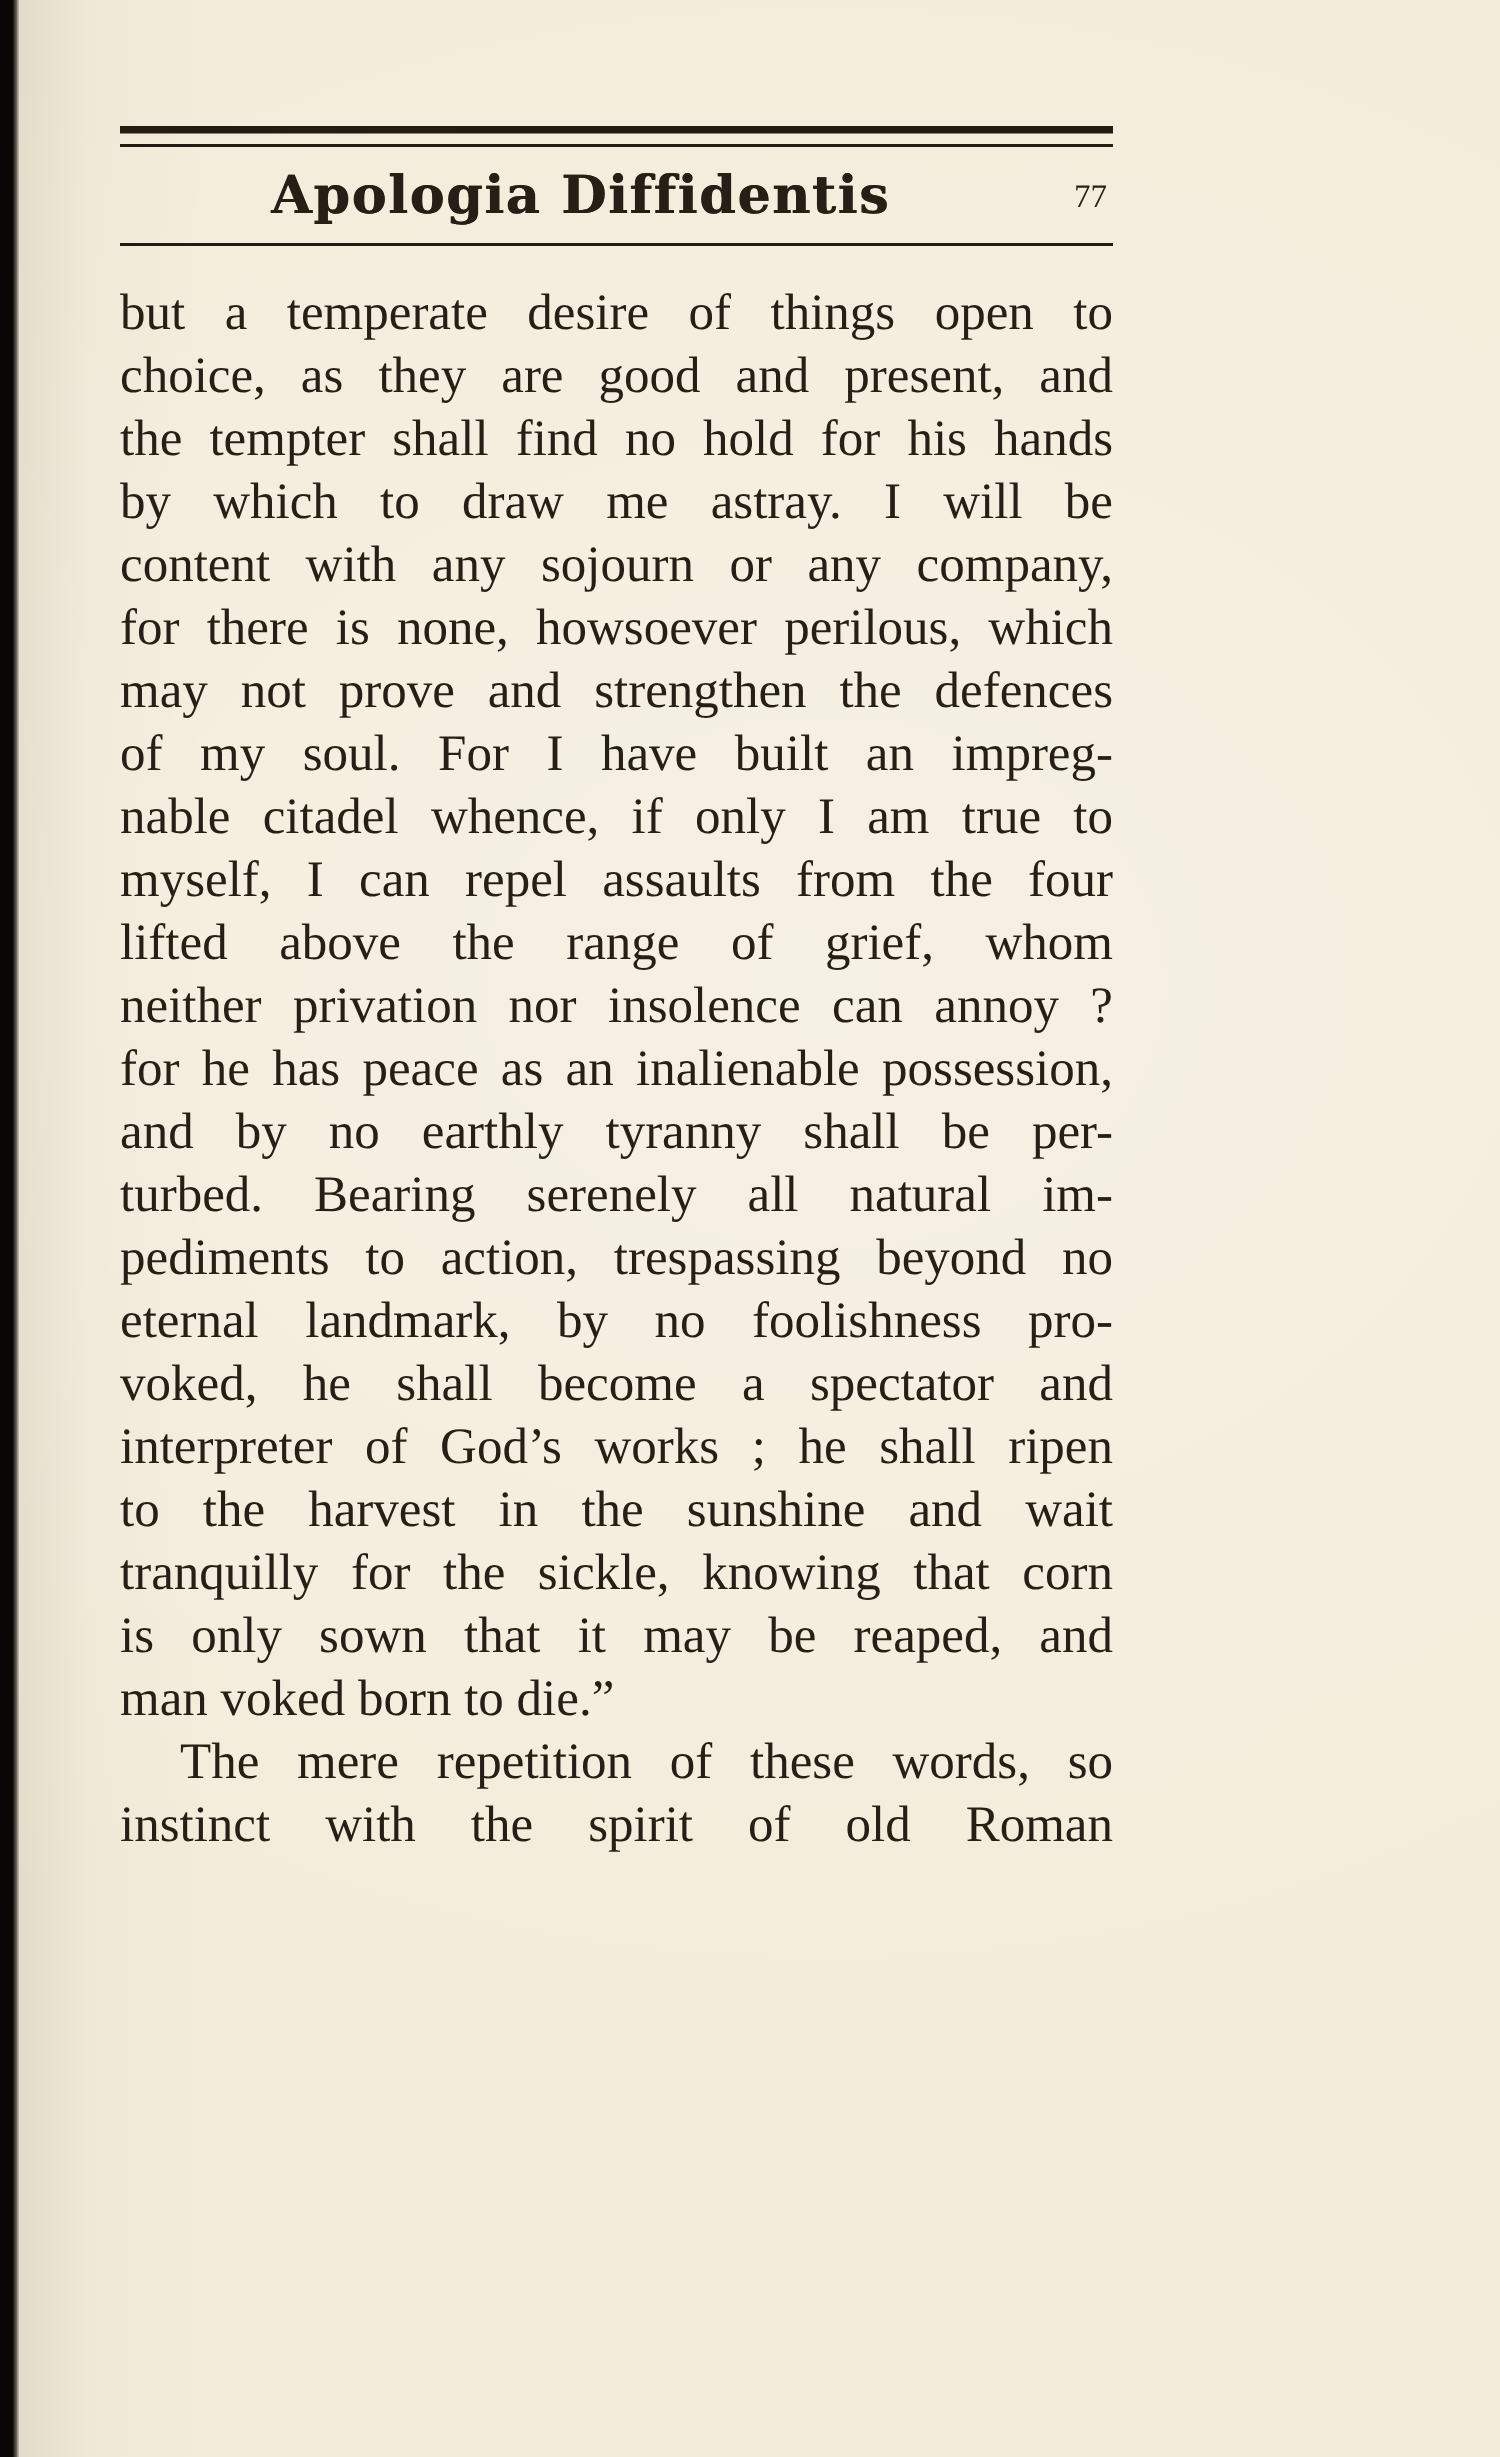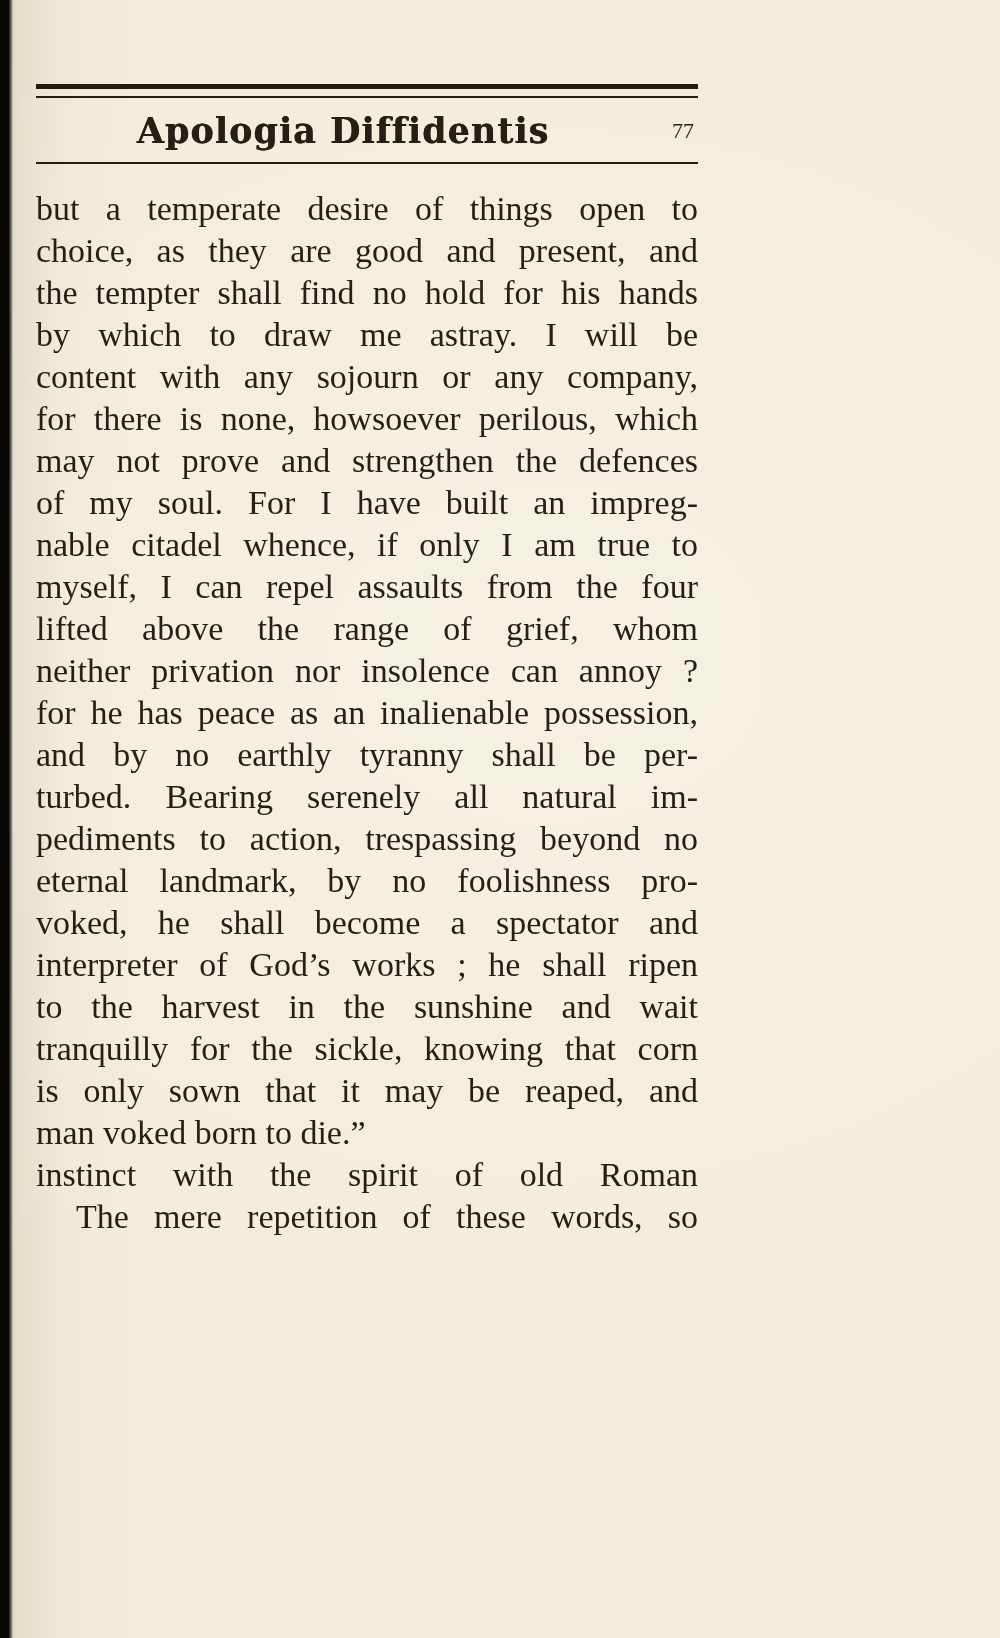--- a/index.html
+++ b/index.html
@@ -25,21 +25,21 @@
   .gutter-edge {
     position: absolute;
     left: 0;
     top: 0;
     width: 13px;
     height: 100%;
     background: linear-gradient(90deg, var(--edge, #090705) 0%, var(--edge, #090705) 65%, rgba(9,7,5,0.55) 85%, rgba(9,7,5,0) 100%);
   }
   .content {
     position: relative;
-    margin-left: 36px;
+    margin-left: 80px;
     width: 662px;
   }
   .double-rule { margin-top: 84px; }
   .rule-a { height: 5px; background: var(--rule, #241c12); }
   .rule-b { height: 2px; margin-top: 7px; background: var(--rule, #241c12); }
   .header-row {
     position: relative;
     height: 64px;
     display: flex;
     align-items: center;
@@ -118,19 +118,19 @@
           <div class="line">pediments to action, trespassing beyond no</div>
           <div class="line">eternal landmark, by no foolishness pro-</div>
           <div class="line">voked, he shall become a spectator and</div>
           <div class="line">interpreter of God’s works ; he shall ripen</div>
           <div class="line">to the harvest in the sunshine and wait</div>
           <div class="line">tranquilly for the sickle, knowing that corn</div>
           <div class="line">is only sown that it may be reaped, and</div>
           <div class="line no-justify">man voked born to die.”</div>
         </div>
         <div class="para">
+          <div class="line indent">The mere repetition of these words, so</div>
           <div class="line">instinct with the spirit of old Roman</div>
-          <div class="line indent">The mere repetition of these words, so</div>
         </div>
       </main>
 
   </div>
 </div>
 
 </body></html>

